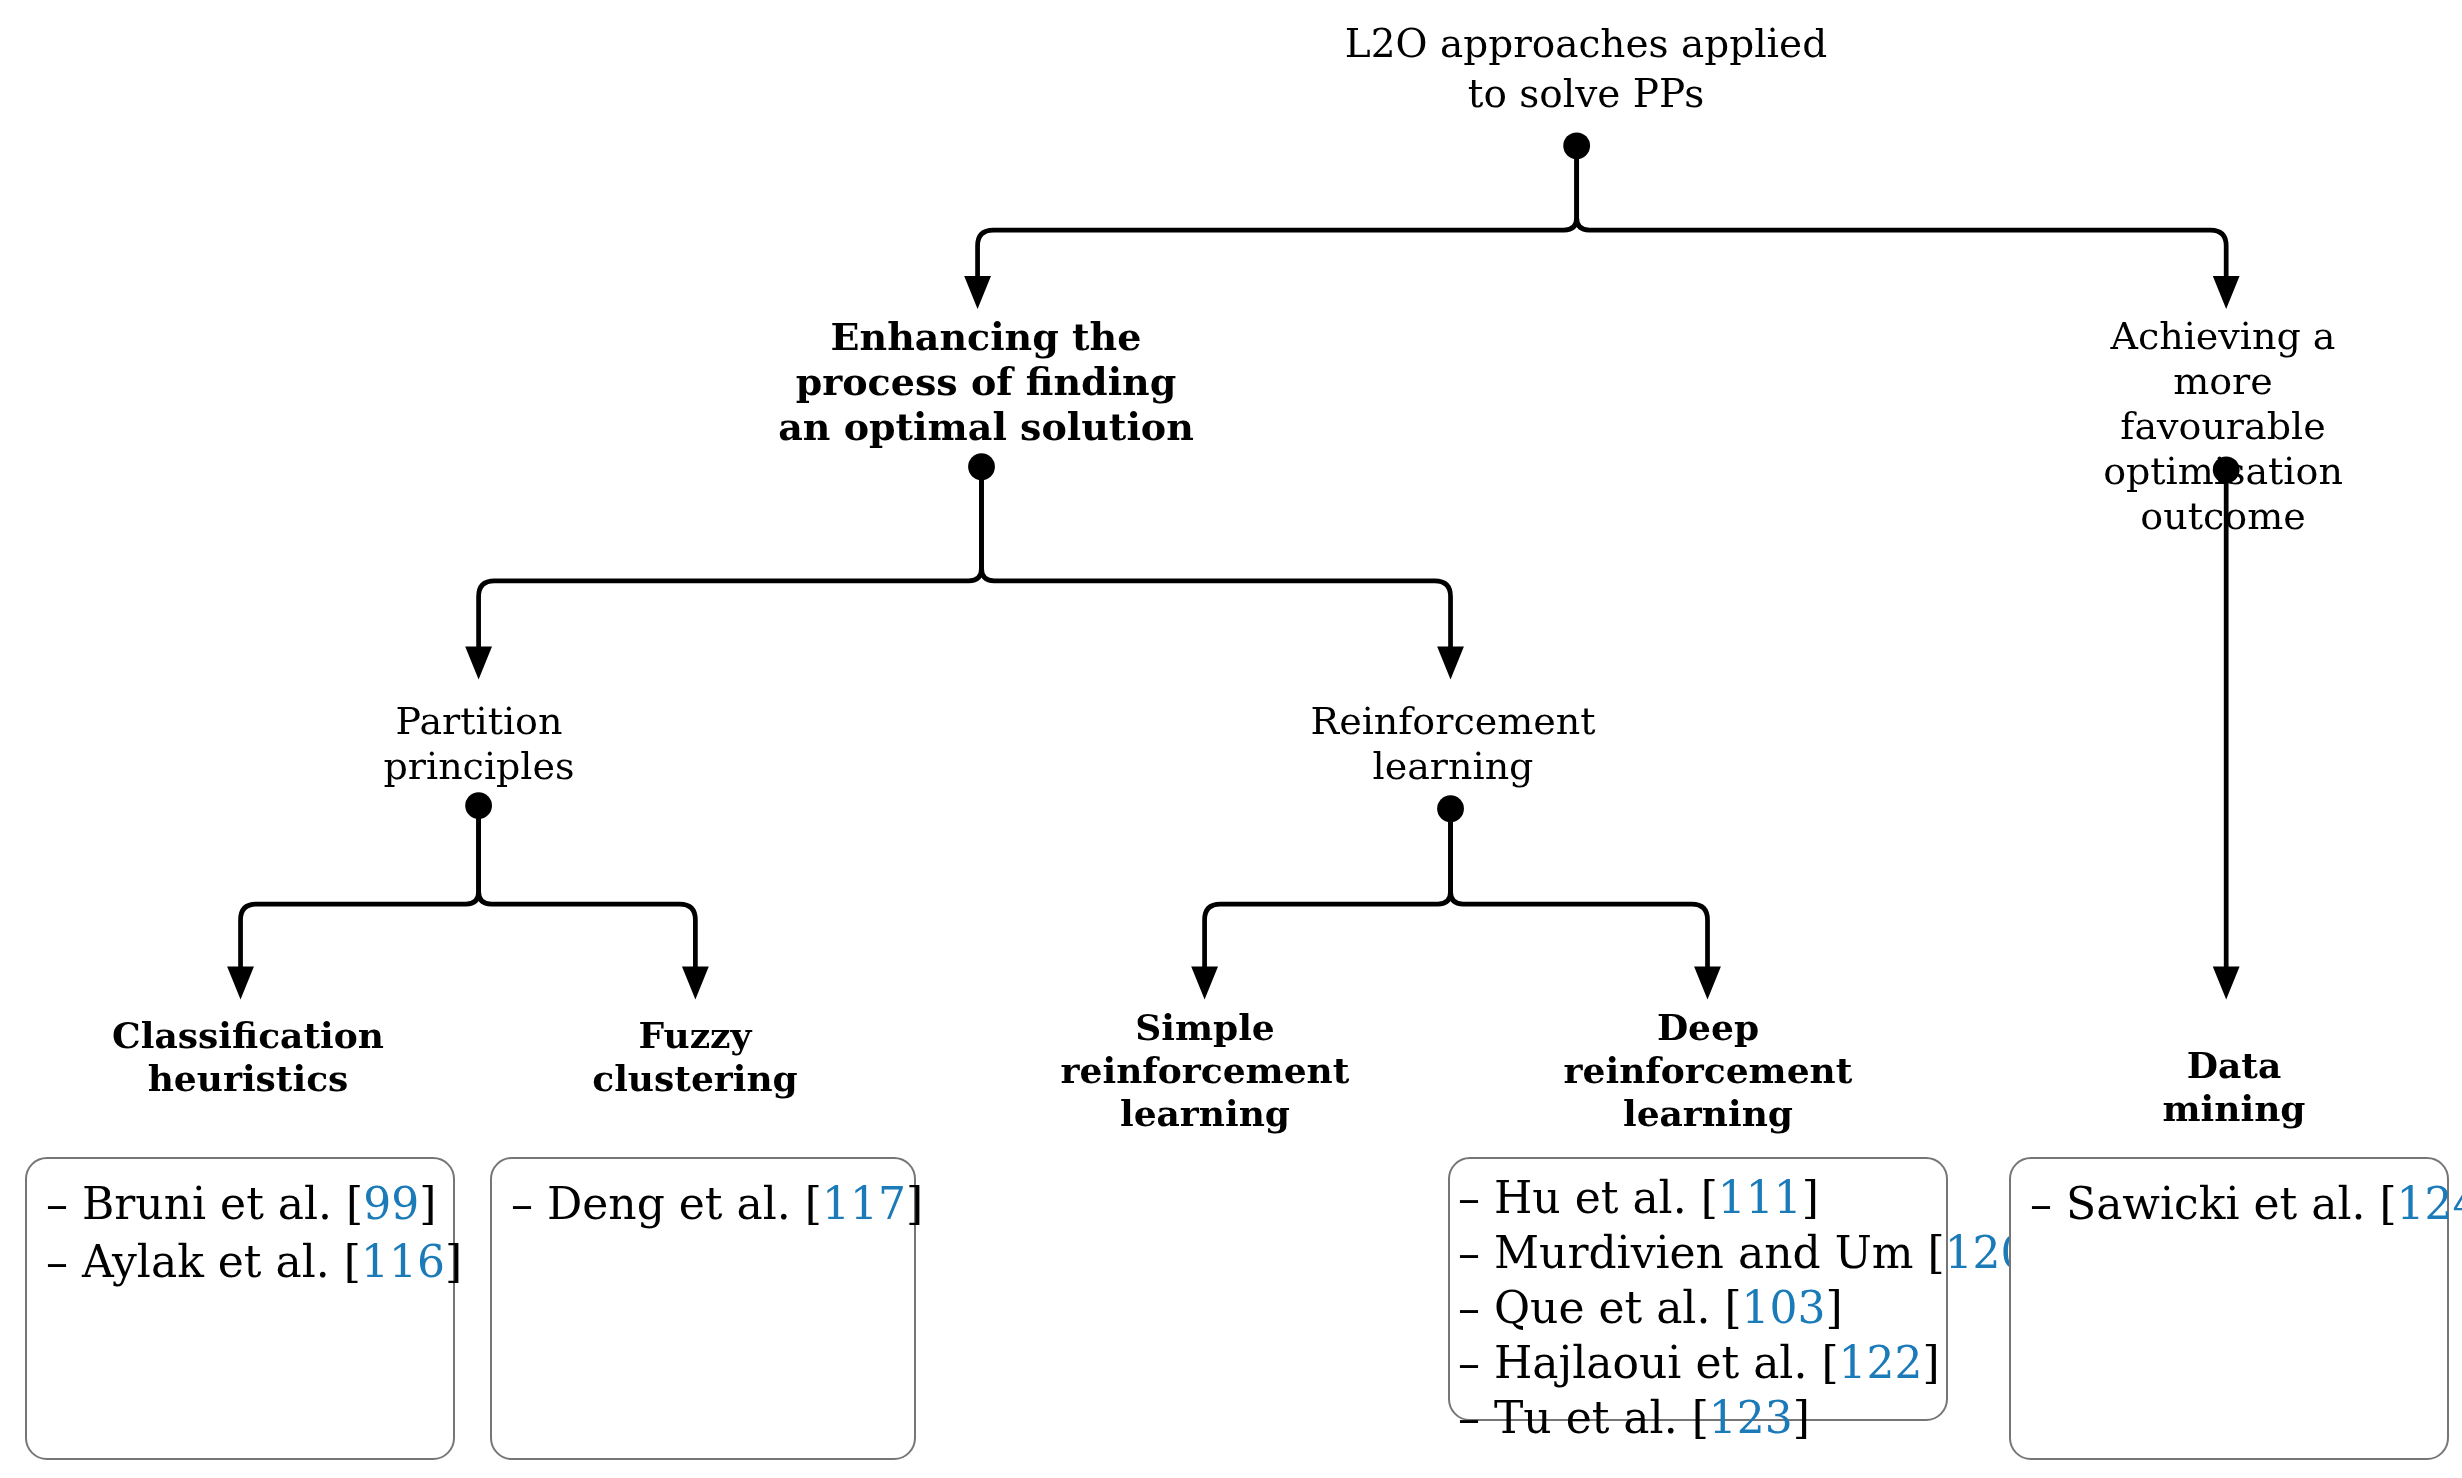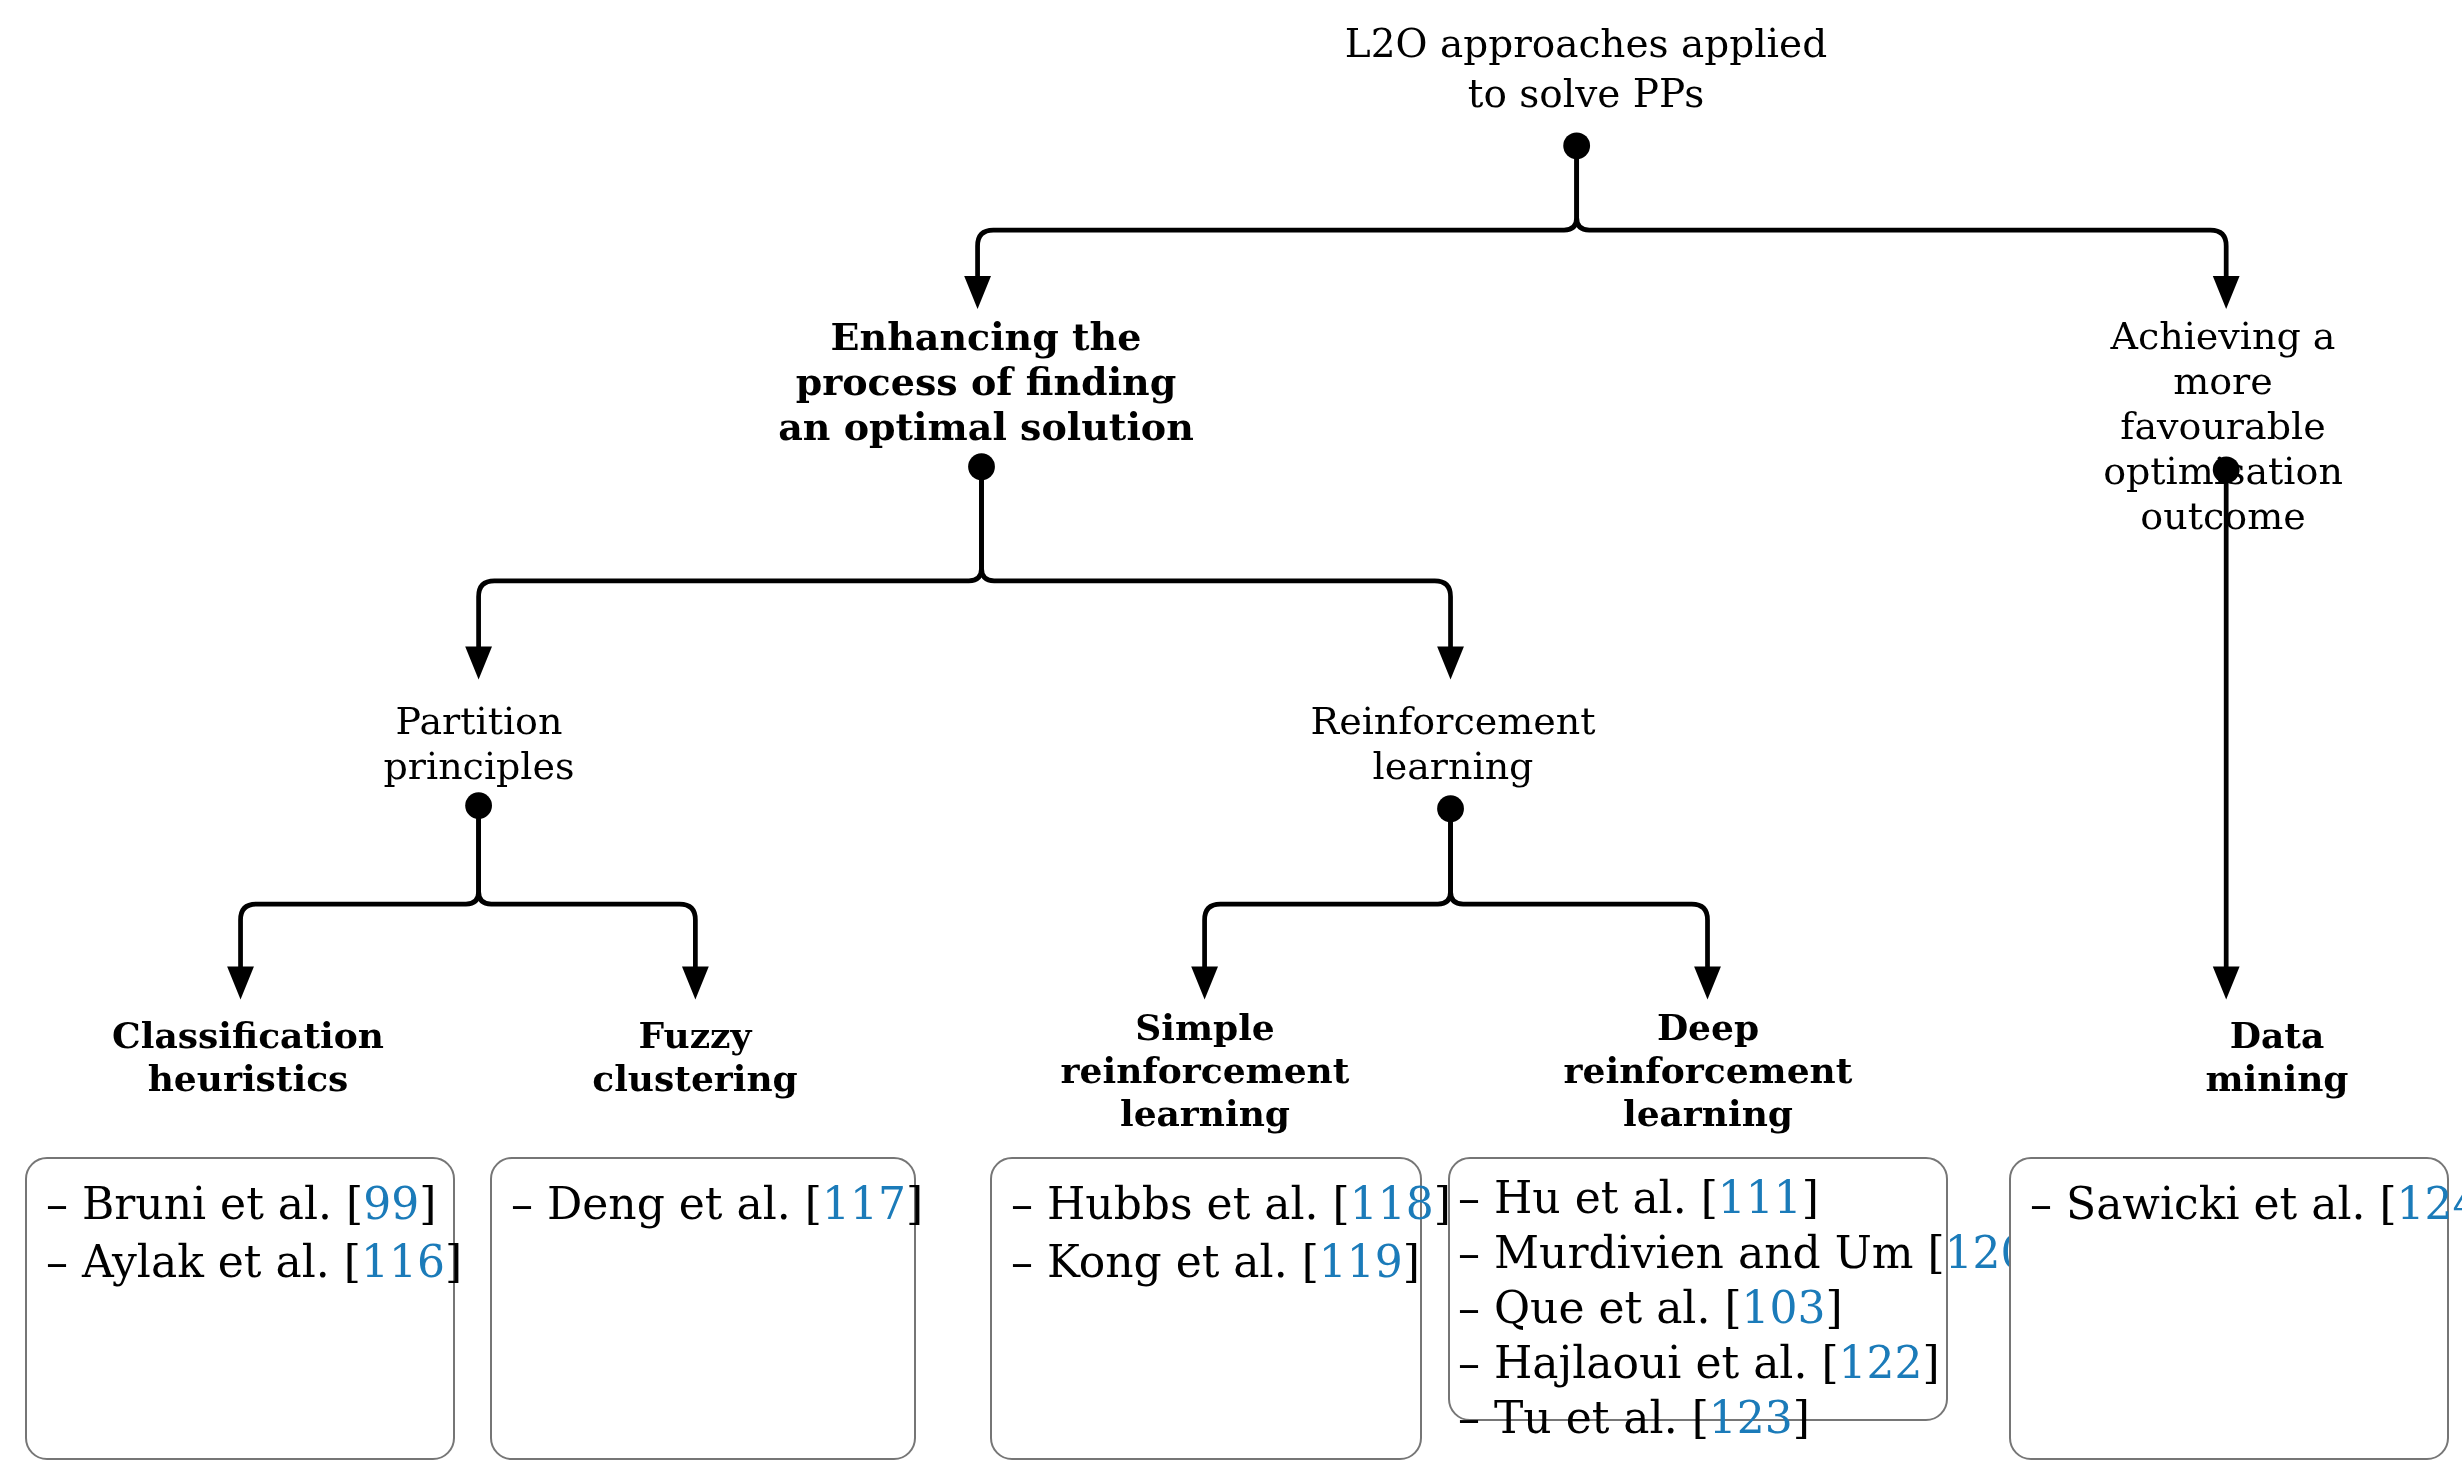--- a/index.html
+++ b/index.html
@@ -132,36 +132,32 @@
 heuristics</div>
 
   <div class="node leaf-label" style="left:1205px; top:1006px;">Simple
 reinforcement
 learning</div>
 
   <div class="node leaf-label" style="left:1708px; top:1006px;">Deep
 reinforcement
 learning</div>
 
-  <div class="node leaf-label" style="left:2234px; top:1014px;margin-left:43px;">Data
+  <div class="node leaf-label" style="left:2234px; top:1044px;">Data
 mining</div>
 
   <div class="refbox" style="left:25px; top:1157px; width:430px; height:303px;">
     <div class="cite"><span>– Bruni et al. [</span><span class="ref">99</span><span>]</span></div>
     <div class="cite"><span>– Aylak et al. [</span><span class="ref">116</span><span>]</span></div>
   </div>
 
   <div class="refbox" style="left:490px; top:1157px; width:426px; height:303px;">
     <div class="cite"><span>– Deng et al. [</span><span class="ref">117</span><span>]</span></div>
   </div>
 
-  <div class="refbox" style="left:990px; top:1157px; width:432px; height:303px;">
-    <div class="cite"><span>– Hubbs et al. [</span><span class="ref">118</span><span>]</span></div>
-    <div class="cite"><span>– Kong et al. [</span><span class="ref">119</span><span>]</span></div>
-  </div>
 
   <div class="refbox tight" style="left:1448px; top:1157px; width:500px; height:264px;">
     <div class="cite"><span>– Hu et al. [</span><span class="ref">111</span><span>]</span></div>
     <div class="cite"><span>– Murdivien and Um [</span><span class="ref">120</span><span>]</span></div>
     <div class="cite"><span>– Que et al. [</span><span class="ref">103</span><span>]</span></div>
     <div class="cite"><span>– Hajlaoui et al. [</span><span class="ref">122</span><span>]</span></div>
     <div class="cite"><span>– Tu et al. [</span><span class="ref">123</span><span>]</span></div>
   </div>
 
   <div class="refbox" style="left:2009px; top:1157px; width:440px; height:303px;">

